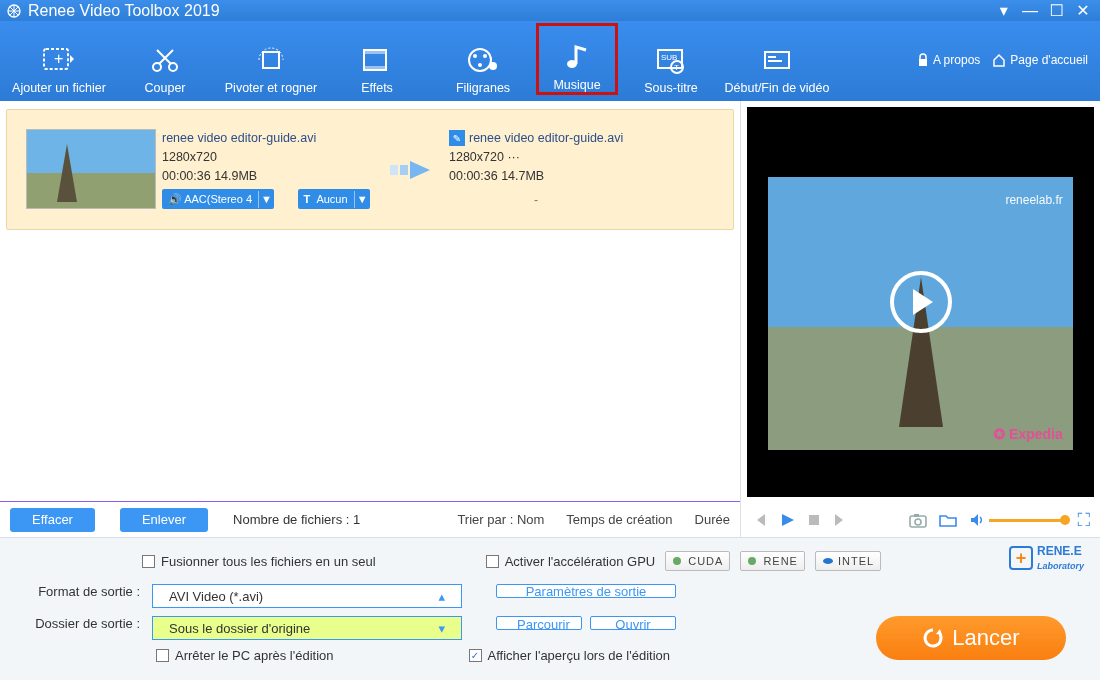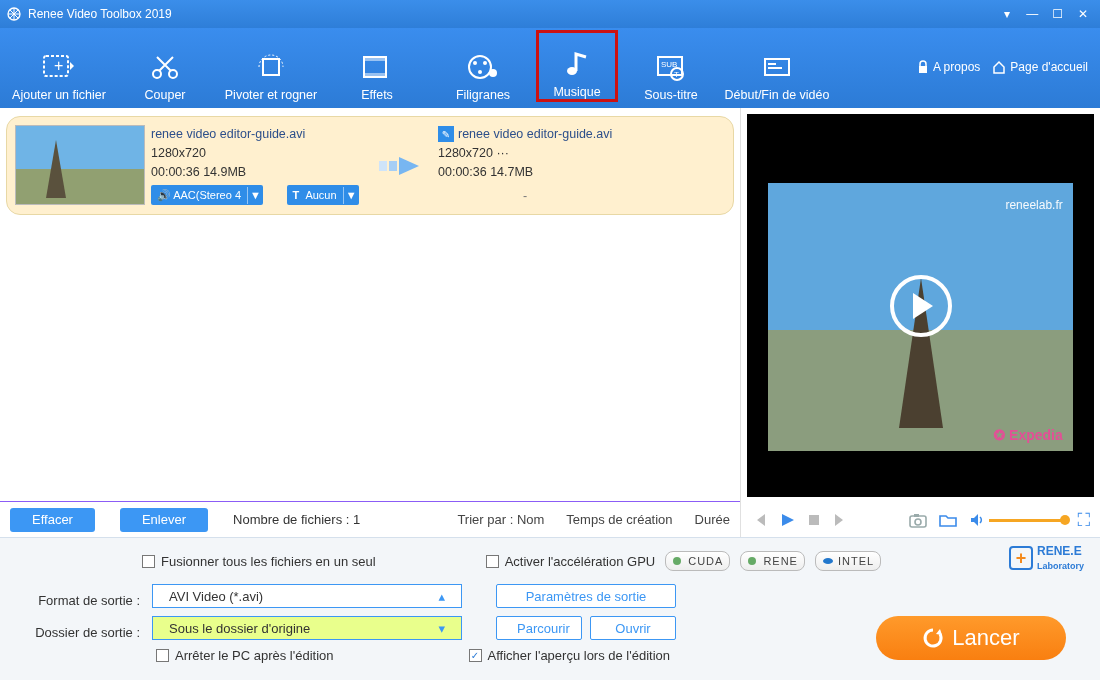--- a/index.html
+++ b/index.html
@@ -1,32 +1,32 @@
 <!DOCTYPE html>
 <html><head>
 <meta charset="utf-8">
 <style>
 *{box-sizing:border-box;margin:0;padding:0;font-family:"Segoe UI",Tahoma,Arial,sans-serif}
 body{width:1100px;height:680px;overflow:hidden;background:#f0f0f0}
 .window{width:1100px;height:680px;display:flex;flex-direction:column}
-.titlebar{height:28px;background:linear-gradient(#3b8eea,#2e7ed8);display:flex;align-items:center;color:#fff;font-size:12px;padding:0 6px}
+.titlebar{height:21px;background:linear-gradient(#3b8eea,#2e7ed8);display:flex;align-items:center;color:#fff;font-size:16px;padding:0 6px}
 .titlebar .logo{width:16px;height:16px;margin-right:6px}
 .titlebar .spacer{flex:1}
 .titlebar .winbtns span{display:inline-flex;width:22px;height:16px;justify-content:center;align-items:center;cursor:pointer}
 .toolbar{height:80px;background:linear-gradient(#3a8dee,#2c7bd6);display:flex;align-items:flex-end;color:#fff;padding:0 6px 6px 6px}
 .tb-item{display:flex;flex-direction:column;align-items:center;justify-content:flex-end;width:106px;height:72px;font-size:12.5px;cursor:pointer;gap:4px}
 .tb-item.selected{border:3px solid #cc1111;width:82px}
 .tb-icon{width:34px;height:34px;display:flex;align-items:center;justify-content:center}
 .toolbar .spacer{flex:1}
 .tb-link{display:flex;align-items:center;gap:4px;font-size:12px;color:#fff;cursor:pointer;padding:0 6px}
 .tb-links{display:flex;align-items:center;height:70px}
 .middle{flex:1;display:flex;background:#fff;min-height:0}
 .filelist{flex:1;display:flex;flex-direction:column;min-height:0}
 .list-body{flex:1;overflow:auto;padding:8px 6px}
-.row{display:flex;background:#fff0cf;border:1px solid #e8d8a5;border-radius:14px;padding:8px;gap:6px;align-items:flex-start}
+.row{display:flex;background:#fff0cf;border:1px solid #e8d8a5;border-radius:2px;padding:19px;gap:6px;align-items:flex-start}
 .thumb{width:130px;height:80px;border:1px solid #bbb;background:linear-gradient(to bottom,#6fb4e6 0 55%,#91a071 55% 100%);position:relative;flex-shrink:0}
 .tower{position:absolute;left:30px;bottom:6px;width:0;height:0;border-left:10px solid transparent;border-right:10px solid transparent;border-bottom:58px solid #5a513d}
 .arrow{width:60px;display:flex;align-items:center;justify-content:center;align-self:center}
 .info{font-size:12.5px;color:#333;line-height:1.5}
 .info .fname{color:#2c4e8a;cursor:pointer;display:flex;align-items:center;gap:4px}
 .mini-pill{display:inline-flex;align-items:center;background:#2f8de8;color:#fff;font-size:11px;height:20px;border-radius:2px;margin-top:4px;cursor:pointer}
 .mini-pill .txt{padding:0 6px;white-space:nowrap}
 .mini-pill .dd{border-left:1px solid rgba(255,255,255,.5);width:16px;display:flex;align-items:center;justify-content:center}
 .list-footer{height:36px;border-top:1px solid #8b5cf6;display:flex;align-items:center;gap:25px;padding:0 10px;font-size:13px;color:#333}
 .btn-blue{background:#3c97f4;color:#fff;border:none;height:24px;padding:0 22px;border-radius:3px;font-size:13px;cursor:pointer}
@@ -43,26 +43,26 @@
 .pcontrols{height:34px;display:flex;align-items:center;gap:12px;padding:0 10px;color:#3b8bea}
 .pcontrols .ic{cursor:pointer;display:inline-flex}
 .pcontrols .ic.gray{color:#bbb;cursor:default}
 .vol{display:flex;align-items:center;gap:4px}
 .vol-track{width:76px;height:3px;background:#f6a623;position:relative}
 .vol-track:after{content:"";position:absolute;right:-5px;top:-4px;width:10px;height:10px;background:#f6a623;border-radius:50%}
 .bottom{background:#f3f6f9;border-top:1px solid #d5e0ec;padding:8px 14px 10px 14px;position:relative}
 .opt-row{display:flex;align-items:center;gap:10px;font-size:13px;color:#333;min-height:30px}
 .chk{display:flex;align-items:center;gap:6px;cursor:pointer}
 .chk .box{width:13px;height:13px;border:1px solid #777;background:#fff;display:inline-flex;align-items:center;justify-content:center;font-size:10px;color:#2c7bd6}
-.gpu-badge{display:inline-flex;align-items:center;background:linear-gradient(#fff,#eee);border:1px solid #bbb;border-radius:8px;height:20px;padding:0 6px;font-size:11px;letter-spacing:1px;color:#444;gap:4px}
-.form-row{display:flex;align-items:flex-end;gap:8px;font-size:13px;color:#333;margin-top:8px}
+.gpu-badge{display:inline-flex;align-items:center;background:linear-gradient(#fff,#eee);border:1px solid #bbb;border-radius:2px;height:20px;padding:0 6px;font-size:11px;letter-spacing:1px;color:#444;gap:4px}
+.form-row{display:flex;align-items:flex-start;gap:8px;font-size:13px;color:#333;margin-top:8px}
 .form-row .label{width:130px;text-align:right;padding-right:4px;color:#333}
 .combo{flex:0 0 310px;height:24px;border:1px solid #3c97f4;background:#fff;display:flex;align-items:center;justify-content:space-between;padding:0 16px;cursor:pointer;font-size:13px}
 .combo.y{background:#e9ff8c}
-.btn-outline{border:1px solid #3c97f4;color:#3c97f4;background:#fff;height:24px;padding:0 20px;border-radius:2px;cursor:pointer;font-size:13px}
+.btn-outline{border:1px solid #3c97f4;color:#3c97f4;background:#fff;height:14px;padding:0 20px;border-radius:2px;cursor:pointer;font-size:13px}
 .btn-wide{width:180px;display:inline-flex;align-items:center;justify-content:center;gap:0}
 .btn-sm{width:86px}
 .launch{position:absolute;right:34px;bottom:20px;width:190px;height:44px;border-radius:22px;background:linear-gradient(#ff9a2b,#f97f10);color:#fff;font-size:22px;display:flex;align-items:center;justify-content:center;gap:8px;cursor:pointer;border:none}
 .renee-logo{position:absolute;right:16px;top:6px;display:flex;align-items:center;gap:4px;font-size:12px;font-weight:bold;color:#2c7bd6}
 .renee-logo .plus{width:24px;height:24px;border:2px solid #2c7bd6;border-radius:4px;display:flex;align-items:center;justify-content:center;color:#f48a1c;font-size:18px}
 svg{display:block}
 </style>
 </head>
 <body>
 
@@ -291,21 +291,21 @@
           <span class="vol-track"></span>
         </span>
         <span class="ic" style="font-size:18px">⛶</span>
       </div>
     </div>
   </div>
 
   <div class="bottom">
     <div class="renee-logo">
       <span class="plus">+</span>
-      <span><span>RENE.E</span><br><span style="font-size:9px;color:#2c7bd6">Laboratory</span></span>
+      <span><span>RENE.E</span><br><span style="font-size:9px;font-style:italic;color:#2c7bd6">Laboratory</span></span>
     </div>
 
     <div class="opt-row" style="padding-left:128px">
       <label class="chk">
           <span class="box"></span>
           <span>Fusionner tous les fichiers en un seul</span>
         </label>
       <span style="width:90px"></span>
       <label class="chk">
           <span class="box"></span>

